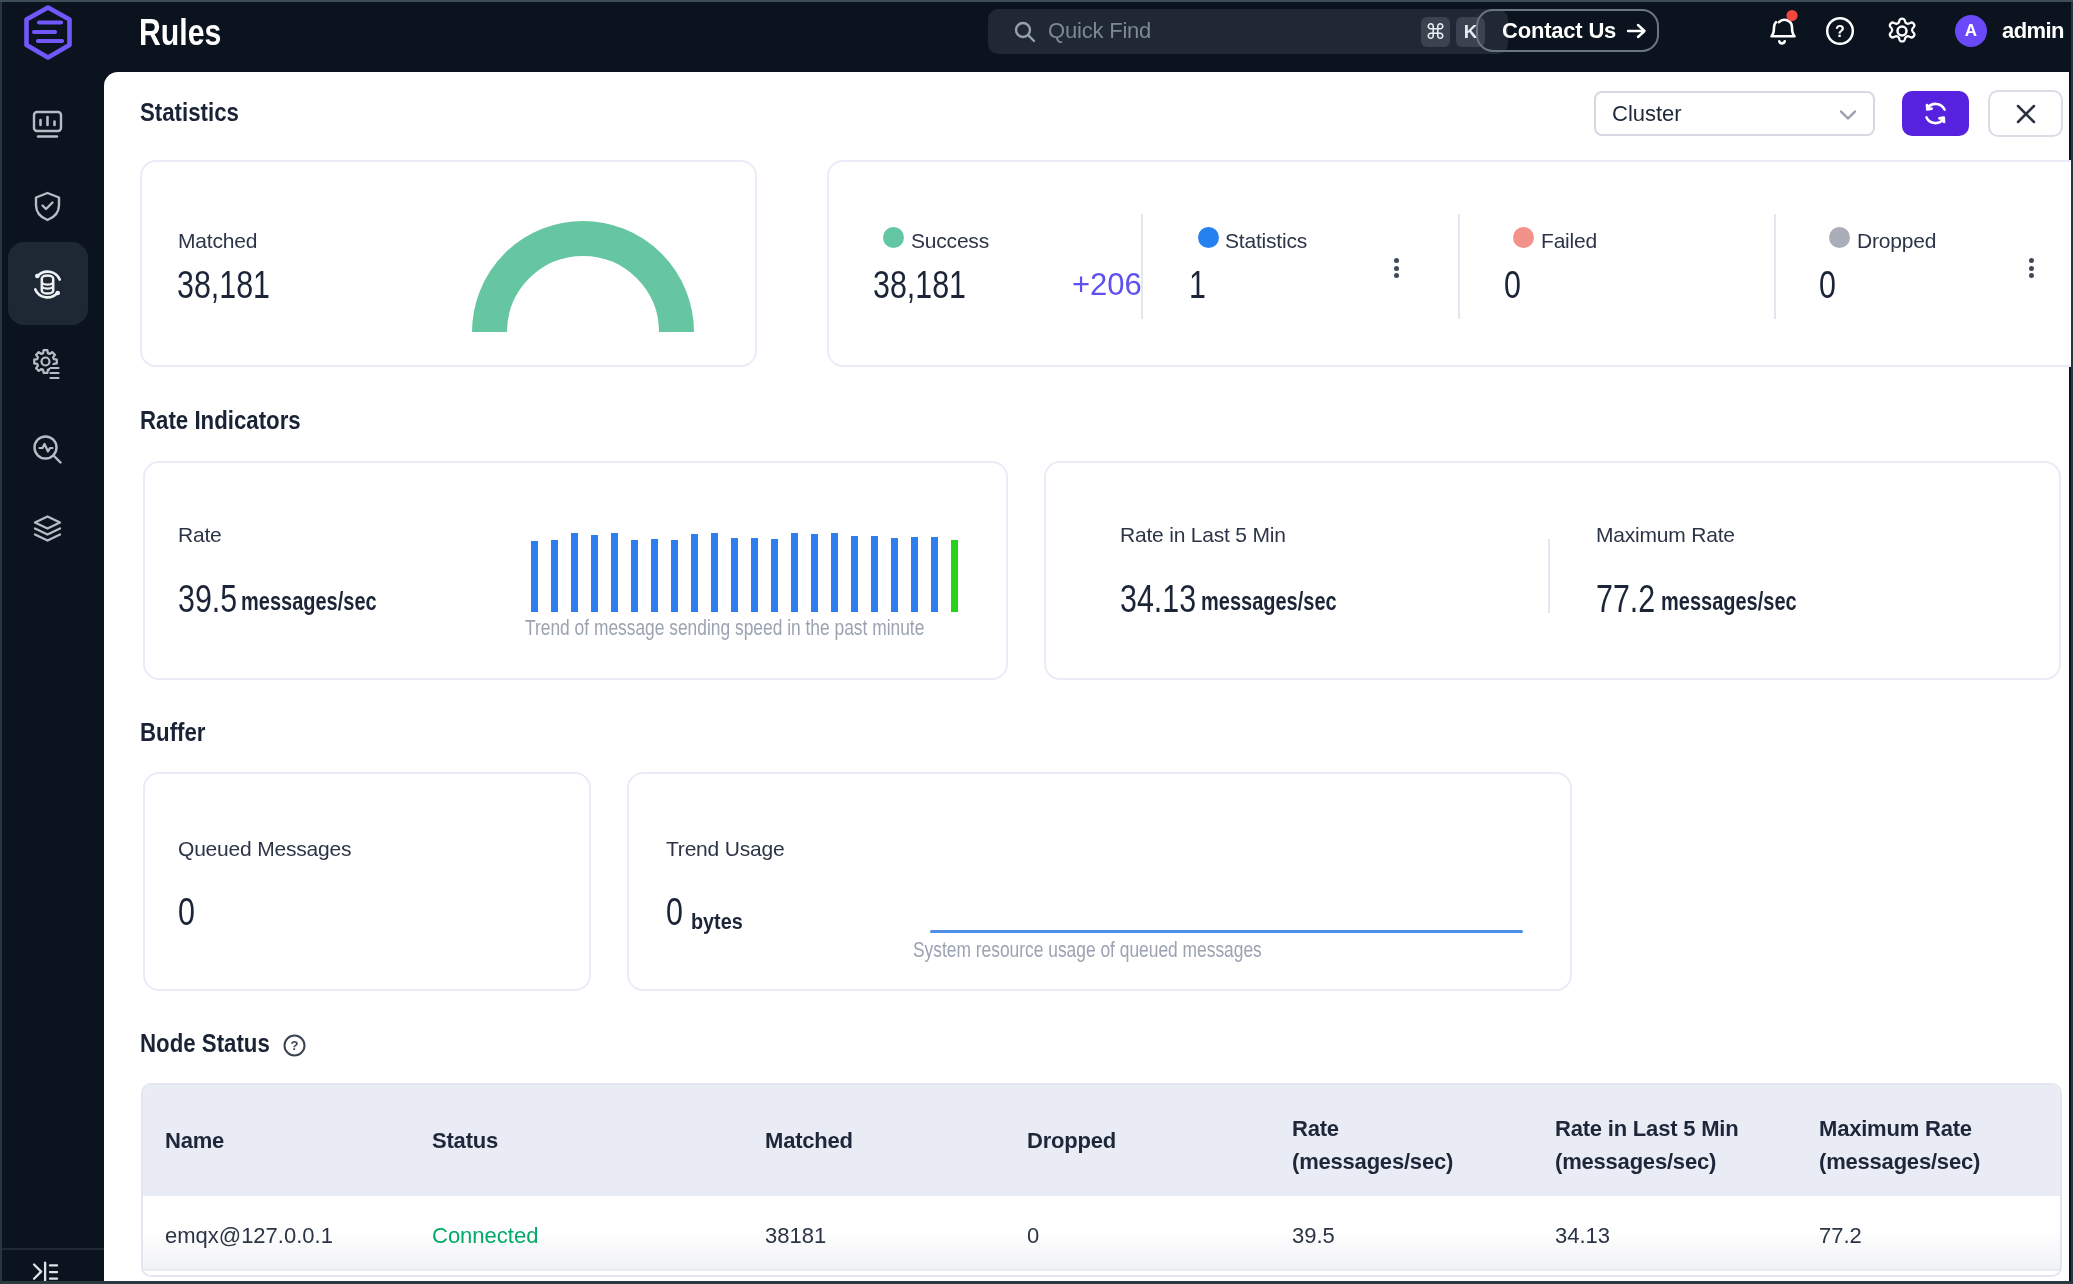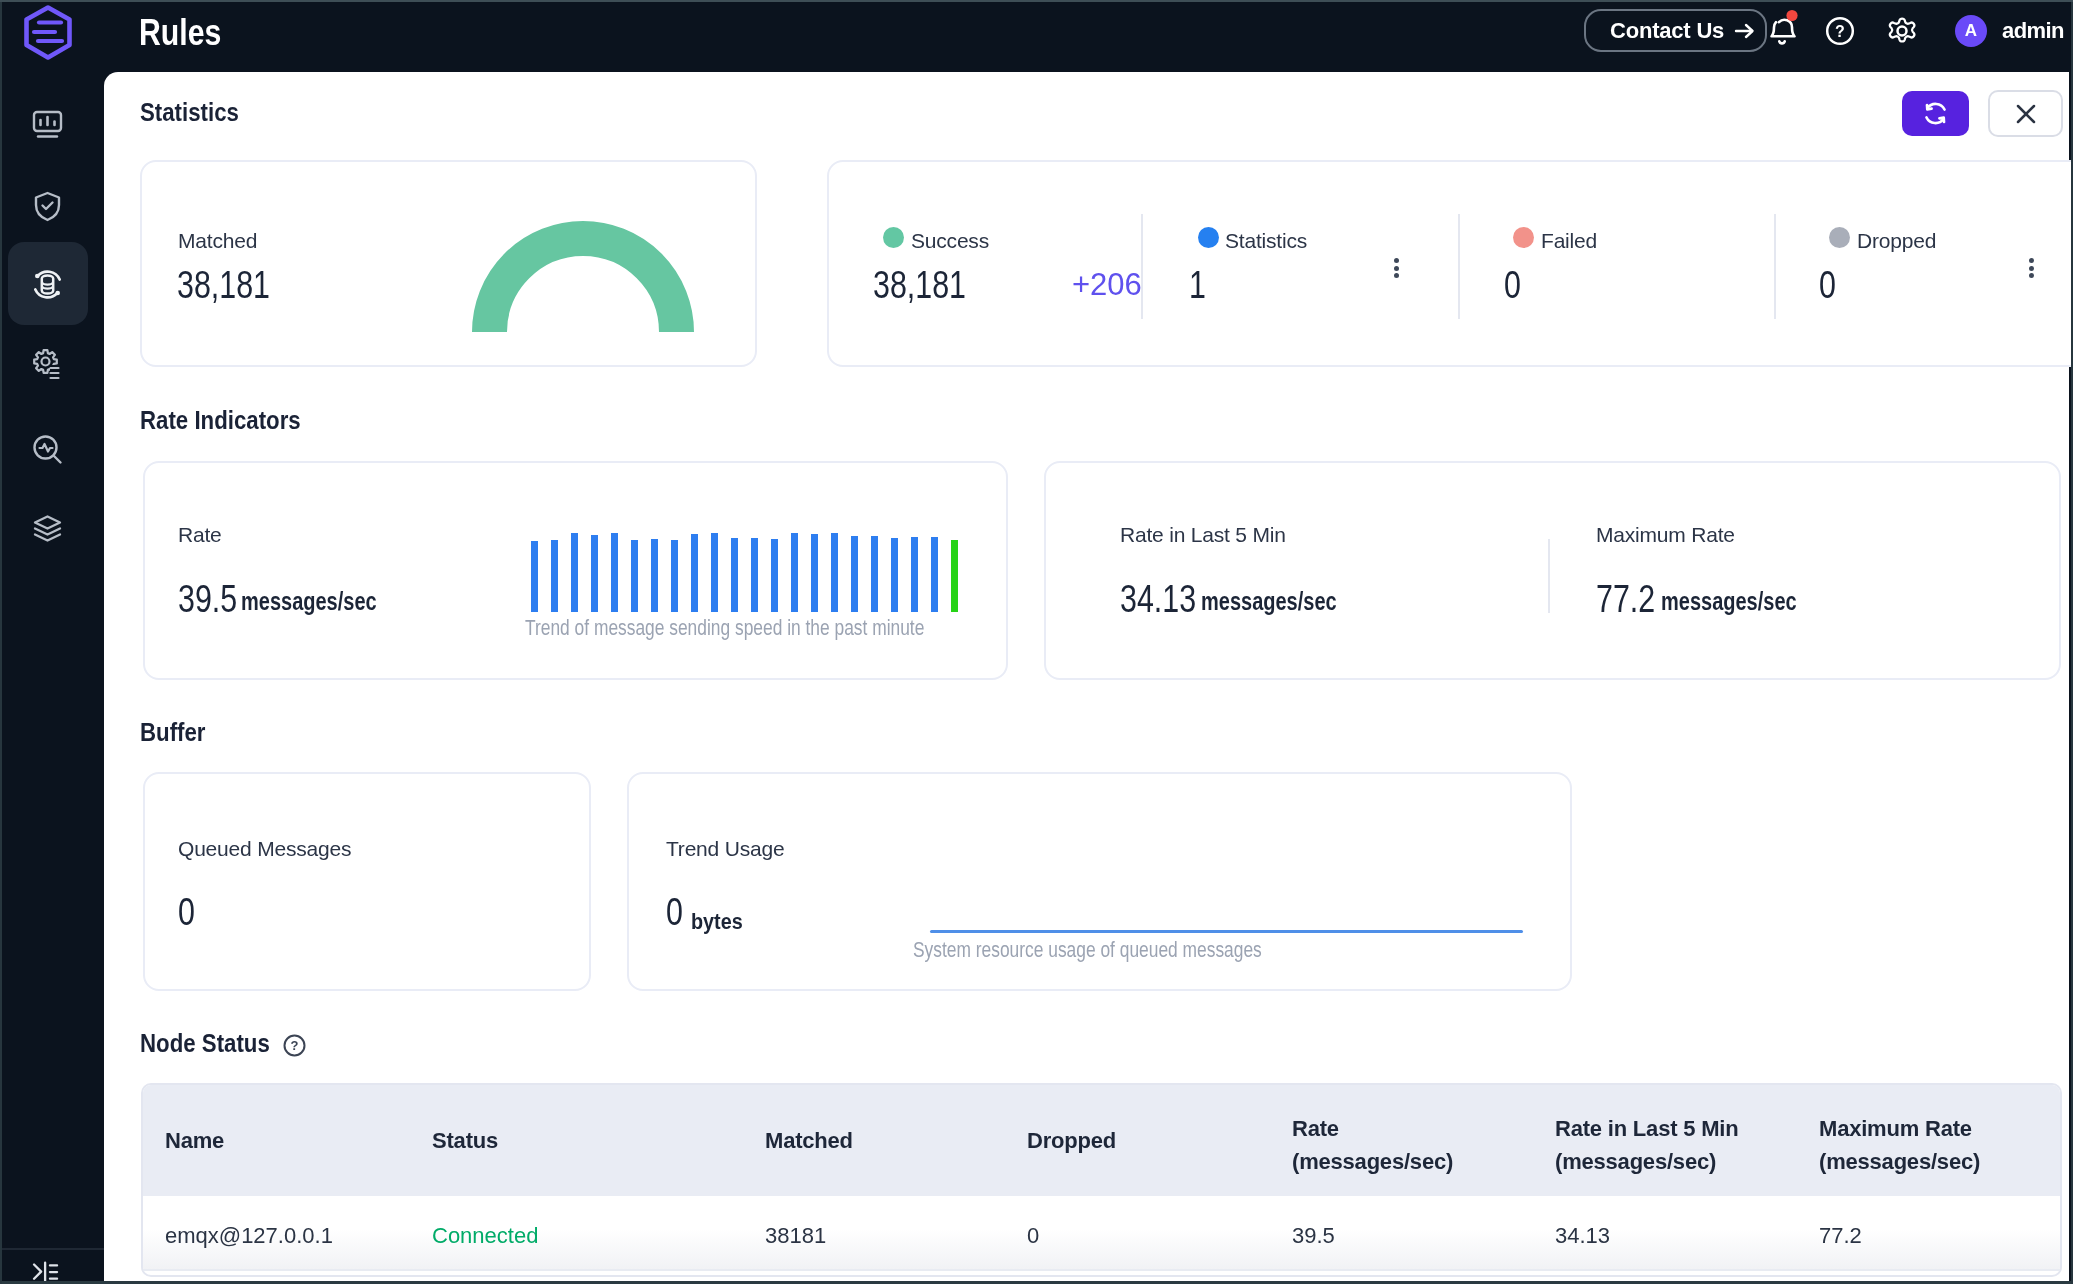--- a/index.html
+++ b/index.html
@@ -29,21 +29,30 @@
 <body>
 <div class="abs" id="panel"></div>
 <div class="abs" id="topbar" style="left:0;top:0;width:2073px;height:64px;">
   <svg class="abs" style="left:22px;top:4px;" width="52" height="57" viewBox="0 0 52 57">
     <path d="M26 3.5 L47.5 15.5 L47.5 41 L26 53.5 L4.5 41 L4.5 15.5 Z" fill="none" stroke="#7058fa" stroke-width="4.6" stroke-linejoin="round"></path>
     <line x1="17" y1="18.5" x2="39" y2="18.5" stroke="#7058fa" stroke-width="4.2" stroke-linecap="round"></line>
     <line x1="12" y1="28" x2="33" y2="28" stroke="#7058fa" stroke-width="4.2" stroke-linecap="round"></line>
     <line x1="16" y1="37" x2="40" y2="37" stroke="#7058fa" stroke-width="4.2" stroke-linecap="round"></line>
   </svg>
   <div class="abs" style="left:139px;top:15px;font-size:36px;font-weight:700;color:#fff;line-height:36px;transform:scaleX(.84);transform-origin:0 0;">Rules</div>
-  <div class="abs" style="left:1584px;top:9px;width:183px;height:43px;border:2px solid #6b7582;border-radius:17px;color:#fff;">
+  <div class="abs" style="left:988px;top:9px;width:520px;height:45px;background:#1f2833;border-radius:10px;">
+    <svg class="abs" style="left:25px;top:11px;" width="24" height="24" viewBox="0 0 24 24">
+      <circle cx="10" cy="10" r="7" fill="none" stroke="#97a1ae" stroke-width="2.4"></circle>
+      <line x1="15.2" y1="15.2" x2="21" y2="21" stroke="#97a1ae" stroke-width="2.4" stroke-linecap="round"></line>
+    </svg>
+    <div class="abs" style="left:60px;top:11px;font-size:22px;color:#7d8795;line-height:22px;letter-spacing:-0.2px;">Quick Find</div>
+    <div class="abs" style="left:433px;top:8px;width:29px;height:30px;background:#3a434f;border-radius:6px;color:#e8ecf1;font-size:21px;text-align:center;line-height:30px;">⌘</div>
+    <div class="abs" style="left:468px;top:8px;width:29px;height:30px;background:#3a434f;border-radius:6px;color:#e8ecf1;font-size:19px;font-weight:700;text-align:center;line-height:30px;">K</div>
+  </div>
+  <div class="abs" style="left:1476px;top:9px;width:183px;height:43px;border:2px solid #6b7582;border-radius:17px;color:#fff;">
     <div class="abs" style="left:24px;top:9px;font-size:22px;font-weight:700;line-height:22px;letter-spacing:-0.2px;">Contact Us</div>
     <svg class="abs" style="left:148px;top:10px;" width="22" height="20" viewBox="0 0 22 20">
       <line x1="2" y1="10" x2="18" y2="10" stroke="#fff" stroke-width="2.4" stroke-linecap="round"></line>
       <path d="M12 4 L18.5 10 L12 16" fill="none" stroke="#fff" stroke-width="2.4" stroke-linecap="round" stroke-linejoin="round"></path>
     </svg>
   </div>
   <svg class="abs" style="left:1763px;top:13px;overflow:visible;" width="38" height="38" viewBox="0 0 38 38">
     <path d="M16 9.2 a7.5 7.5 0 0 1 13 5.1 c0 6.5 2.5 9 2.5 9 H8.5 s2.5-2.5 2.5-9 a7.5 7.5 0 0 1 2-5.1" fill="none" stroke="#fff" stroke-width="2.6" stroke-linecap="round" stroke-linejoin="round"></path>
     <path d="M16.3 28.3 a2.8 2.8 0 0 0 5.4 0" fill="none" stroke="#fff" stroke-width="2.6" stroke-linecap="round"></path>
     <circle cx="29" cy="2.5" r="5.6" fill="#f2473f"></circle>
@@ -105,20 +114,26 @@
   <svg class="abs" style="left:31px;top:1189px;" width="30" height="23" viewBox="0 0 33 26">
     <path d="M3 4 L11 12 L3 20" fill="none" stroke="#dfe3e9" stroke-width="2.6" stroke-linecap="round" stroke-linejoin="round"></path>
     <line x1="15.5" y1="2" x2="15.5" y2="24" stroke="#dfe3e9" stroke-width="2.6" stroke-linecap="round"></line>
     <line x1="21" y1="5" x2="29" y2="5" stroke="#dfe3e9" stroke-width="2.6" stroke-linecap="round"></line>
     <line x1="21" y1="12.5" x2="29" y2="12.5" stroke="#dfe3e9" stroke-width="2.6" stroke-linecap="round"></line>
     <line x1="21" y1="20" x2="29" y2="20" stroke="#dfe3e9" stroke-width="2.6" stroke-linecap="round"></line>
   </svg>
 </div>
 <div class="abs" id="content" style="left:104px;top:72px;width:1965px;height:1209px;">
   <div class="h2" style="left:36px;top:28px;">Statistics</div>
+  <div class="abs" style="left:1490px;top:19px;width:281px;height:45px;border:2px solid #d6d9e2;border-radius:8px;background:#fff;">
+    <div class="abs" style="left:16px;top:10px;font-size:22px;color:#202a3c;line-height:22px;">Cluster</div>
+    <svg class="abs" style="left:243px;top:15px;" width="18" height="14" viewBox="0 0 18 14">
+        <path d="M2 3.5 L9 10.5 L16 3.5" fill="none" stroke="#949dab" stroke-width="2.4" stroke-linecap="round" stroke-linejoin="round"></path>
+      </svg>
+  </div>
   <div class="abs" style="left:1798px;top:19px;width:67px;height:45px;background:#5722df;border-radius:10px;">
     <svg class="abs" style="left:20px;top:9px;" width="27" height="27" viewBox="0 0 27 27">
       <path d="M22.5 9.5 A 10 10 0 0 0 5.5 8" fill="none" stroke="#fff" stroke-width="2.7" stroke-linecap="round"></path>
       <path d="M5 5 L5.3 9.3 L9.6 8.6" fill="none" stroke="#fff" stroke-width="2.7" stroke-linecap="round" stroke-linejoin="round"></path>
       <path d="M4.5 17.5 A 10 10 0 0 0 21.5 19" fill="none" stroke="#fff" stroke-width="2.7" stroke-linecap="round"></path>
       <path d="M22 22 L21.7 17.7 L17.4 18.4" fill="none" stroke="#fff" stroke-width="2.7" stroke-linecap="round" stroke-linejoin="round"></path>
     </svg>
   </div>
   <div class="abs" style="left:1884px;top:18px;width:75px;height:47px;border:2px solid #dadde6;border-radius:10px;background:#fff;">
     <svg class="abs" style="left:25px;top:11px;" width="22" height="22" viewBox="0 0 22 22">

